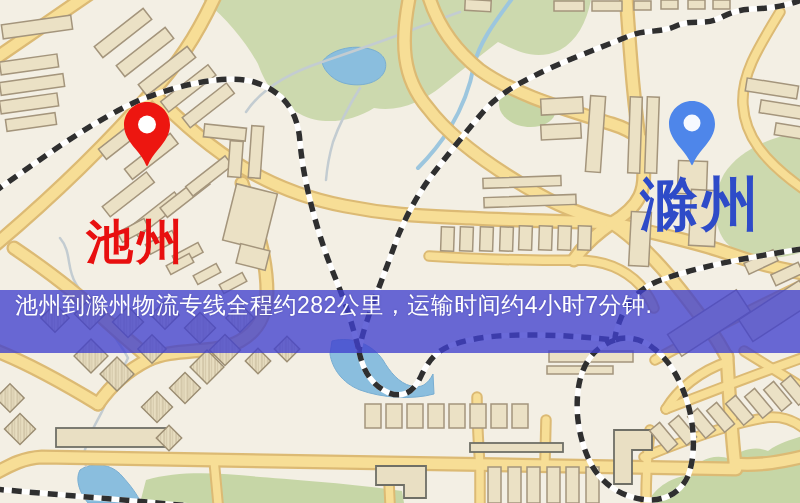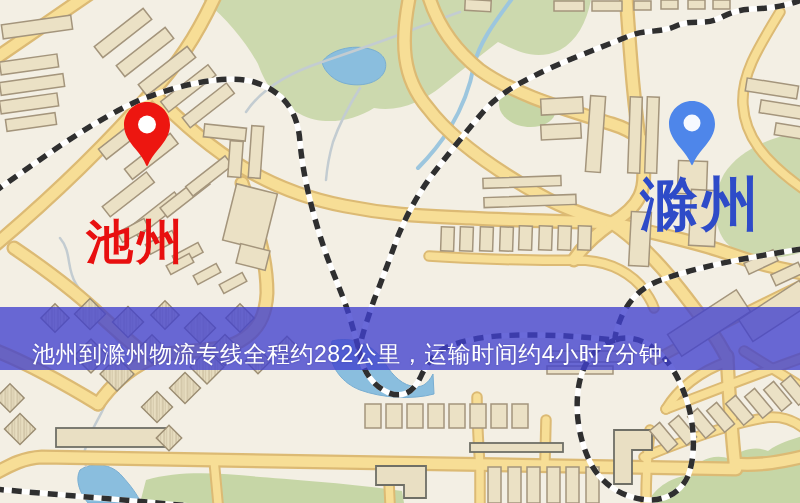--- a/index.html
+++ b/index.html
@@ -16,22 +16,22 @@
   .rf{fill:none;stroke:#f7de96;stroke-linecap:round}
   .rcM{stroke-width:15}.rfM{stroke-width:10.5}
   .rcm{stroke-width:11.5}.rfm{stroke-width:7.5}
   .rwW{stroke:#ffffff;stroke-width:5.5;fill:none;stroke-linecap:butt}
   .rwB{stroke:#2f2f2f;stroke-width:5.5;fill:none;stroke-dasharray:10 8}
   .b{fill:#ebe1c5;stroke:#a4957c;stroke-width:1.5}
   .bd{fill:#e9dfc3;stroke:#6f6f66;stroke-width:1.8}
   .dm{fill:url(#hatch);stroke:#9b8d72;stroke-width:1.4}
   
   .banner{position:absolute;left:0;top:290px;width:800px;height:63px;
-          background:rgba(64,64,206,0.78);display:flex;align-items:flex-end;
-          box-sizing:border-box;padding-left:32px;z-index:30;margin-top:17px;}
+          background:rgba(64,64,206,0.78);display:flex;align-items:flex-start;
+          box-sizing:border-box;padding-left:15px;z-index:30;}
   .banner-text{color:#ffffff;font-size:23px;font-weight:500;letter-spacing:0.5px;
                white-space:nowrap;text-shadow:0 0 2px rgba(40,40,120,0.35);}
   .pin{position:absolute;z-index:20;}
   .pin.origin{left:123px;top:101px;}
   .pin.dest{left:668px;top:100px;}
   .city-label{position:absolute;z-index:25;font-family:"Liberation Serif",serif;
               font-weight:bold;line-height:1;}
   .city-label.origin{left:86px;top:174px;font-size:47px;letter-spacing:3px;color:#e80f0f;margin-top:45px;}
   .city-label.dest{left:640px;top:176px;font-size:58px;letter-spacing:3px;color:#2e4bc8;}
 </style>

